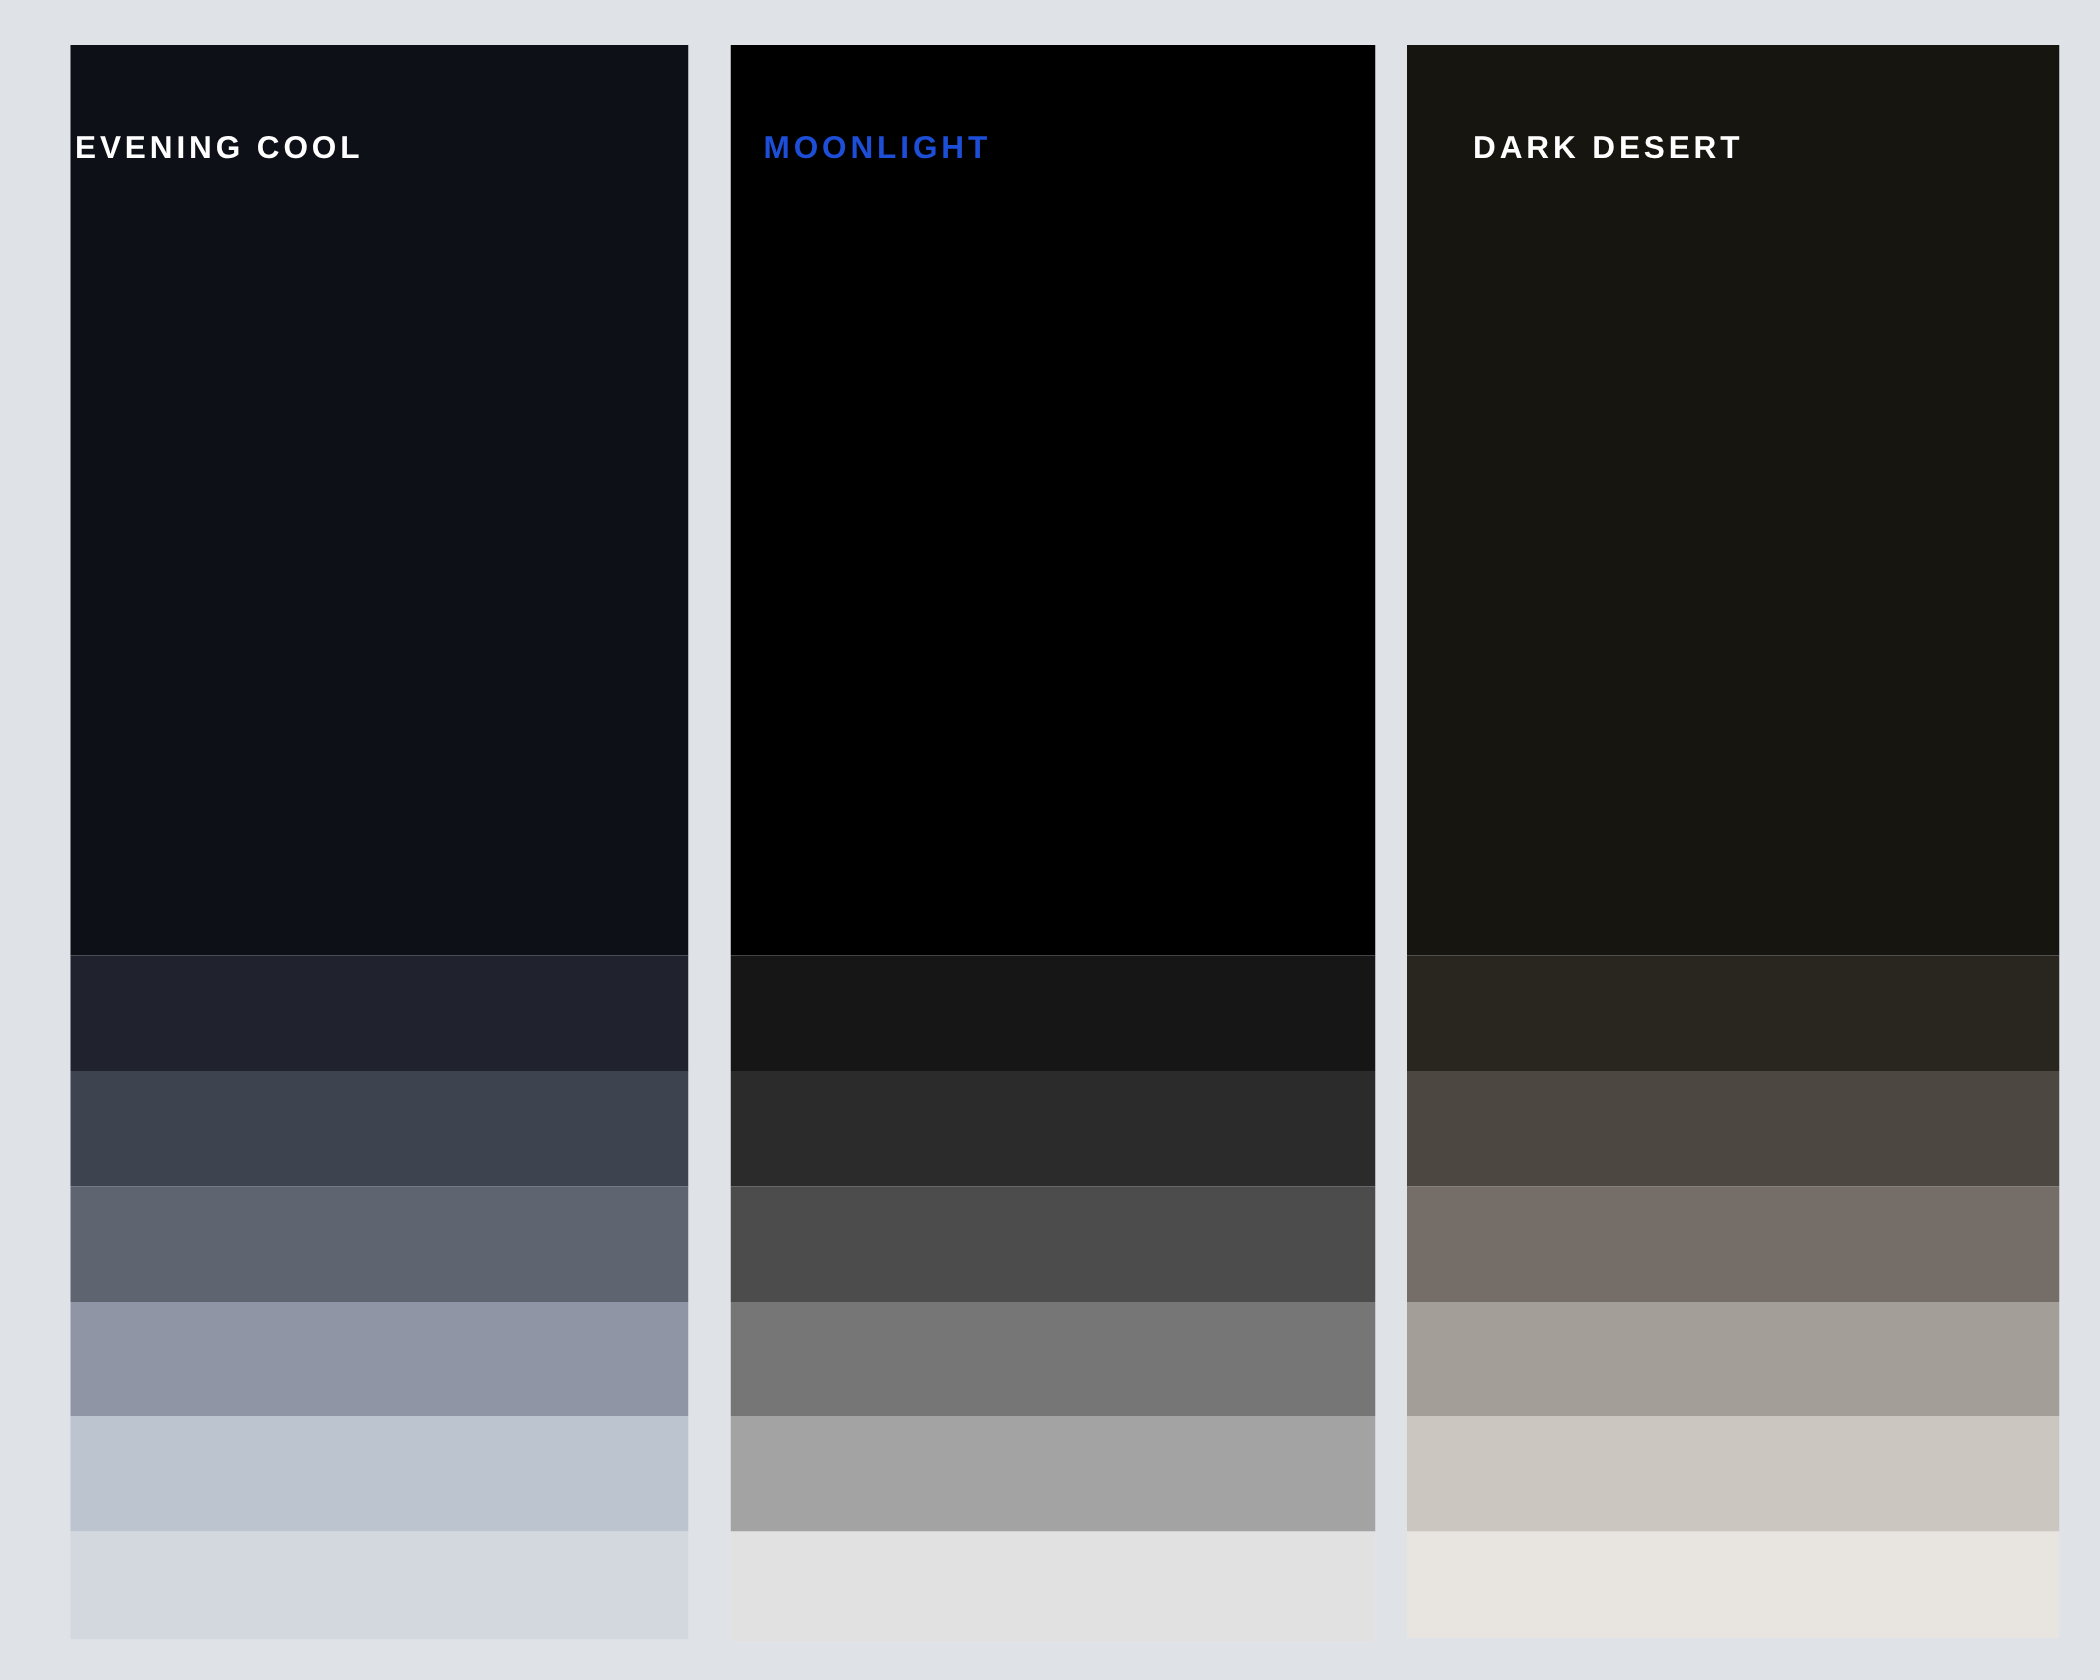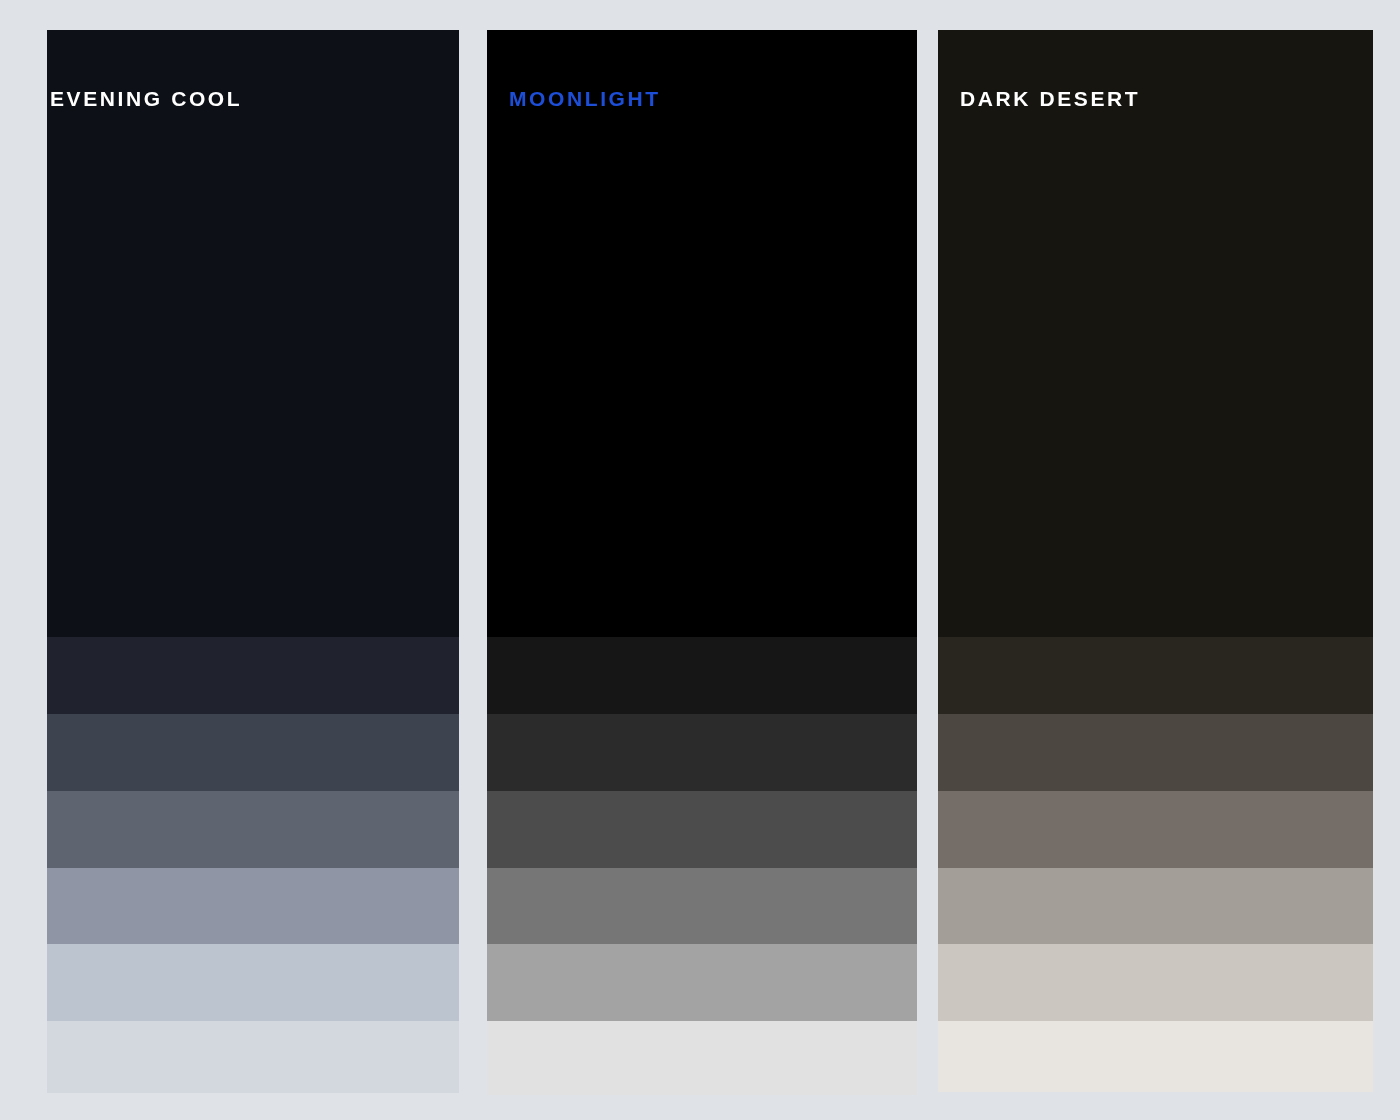--- a/index.html
+++ b/index.html
@@ -82,15 +82,15 @@
       <div class="palette-title" style="color: #1d4ed8;">MOONLIGHT</div>
     </div>
     <div class="palette-card card-2">
       <div class="swatch" title="#17150f" style="background: rgb(23, 21, 15); height: 607px;"></div>
       <div class="swatch" title="#292620" style="background: rgb(41, 38, 32); height: 77px;"></div>
       <div class="swatch" title="#4c4740" style="background: rgb(76, 71, 64); height: 77px;"></div>
       <div class="swatch" title="#756d67" style="background: rgb(117, 109, 103); height: 77px;"></div>
       <div class="swatch" title="#a39e97" style="background: rgb(163, 158, 151); height: 76px;"></div>
       <div class="swatch" title="#cbc7c0" style="background: rgb(203, 199, 192); height: 77px;"></div>
       <div class="swatch" title="#e8e5e0" style="background: rgb(232, 229, 224); height: 71px;"></div>
-      <div class="palette-title" style="color: rgb(255, 255, 255);">DARK DESERT</div>
+      <div class="palette-title" style="color: rgb(255, 255, 255); margin-left: 22px;">DARK DESERT</div>
     </div>
   </div>
 
 </body></html>

